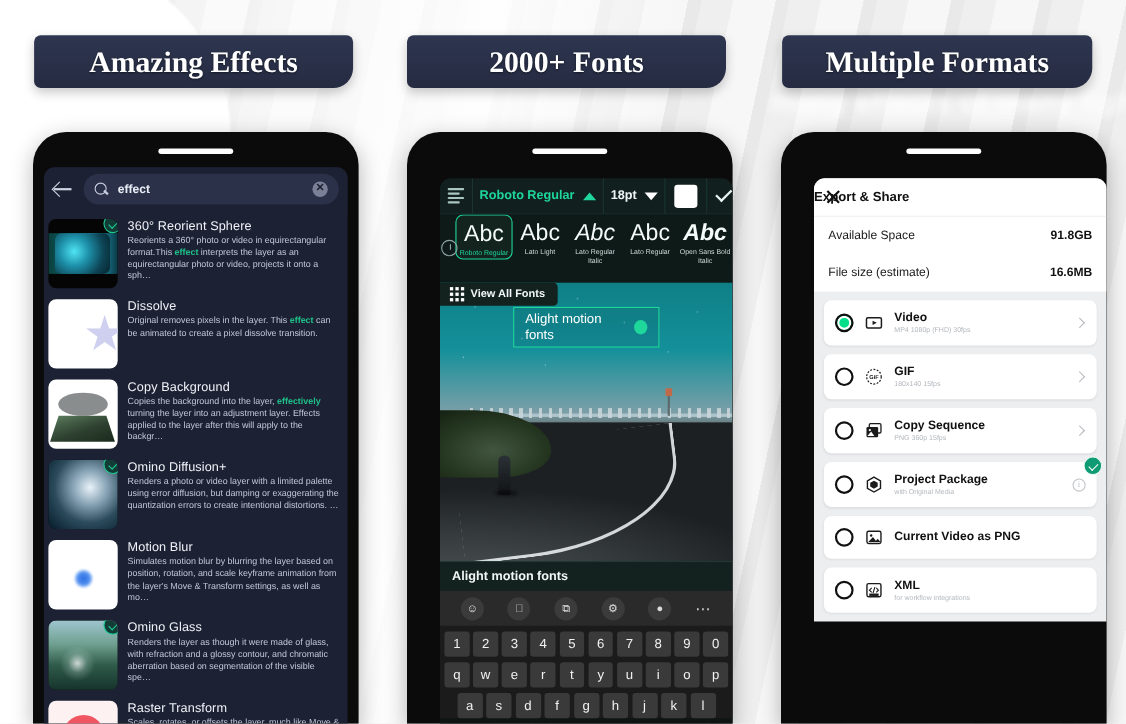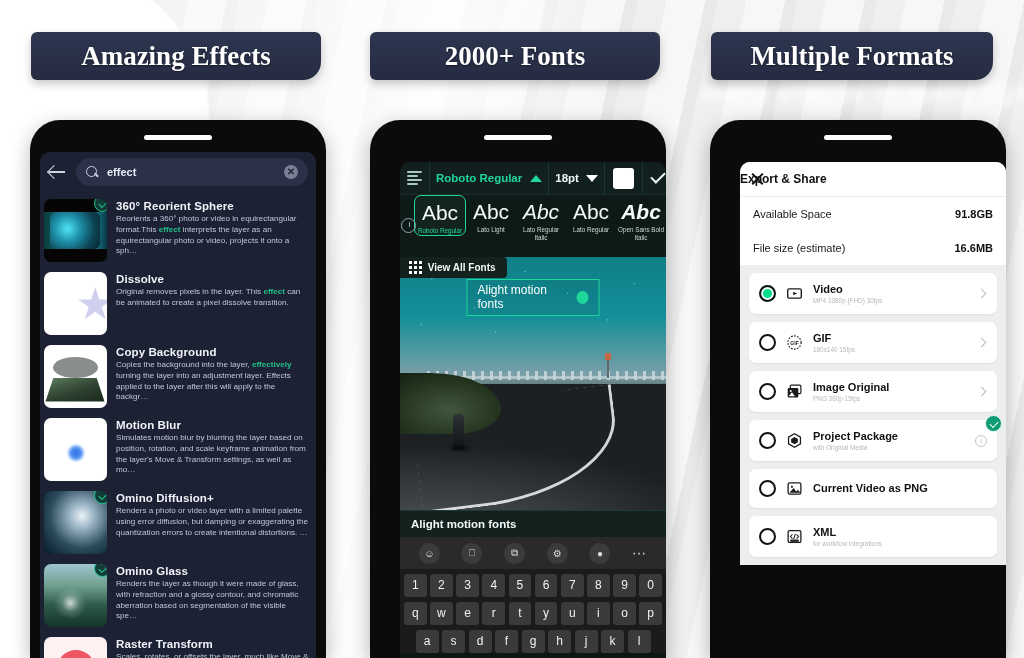--- a/index.html
+++ b/index.html
@@ -116,21 +116,21 @@
   .s1-badge{
     position:absolute; right:-4px; top:-4px; width:17px; height:17px; border-radius:50%;
     background:#123c35; border:1.5px solid #1ecb95; z-index:3;
   }
   .s1-badge::after{
     content:""; position:absolute; left:4px; top:4.5px; width:7px; height:4px;
     border-left:1.4px solid #1ecb95; border-bottom:1.4px solid #1ecb95;
     transform:rotate(-45deg);
   }
   .s1-texts{ flex:1; min-width:0; padding-top:1px; }
-  .s1-title{ font-size:11.5px; font-weight:bold; color:#f0f2f8; margin-bottom:2px; letter-spacing:.1px;}
+  .s1-title{ font-size:11.5px; font-weight:normal; color:#f0f2f8; margin-bottom:2px; letter-spacing:.1px;}
   .s1-desc{ font-size:8.1px; line-height:1.33; color:#c2c7d8; }
   .s1-desc .hl{ color:#1fc08a; font-weight:bold; }
 
   
   .th-sphere{ background:#050505; }
   .th-sphere .globe{
     position:absolute; left:6px; top:13px; width:50px; height:37px;
     background: radial-gradient(circle at 35% 45%, #4fe4f5 0%, #1d8fa8 35%, #0d4455 70%, #07242e 100%);
     border-radius:6px;
   }
@@ -440,37 +440,37 @@
           <div class="plate"></div>
             <div class="disc"></div>
         </div>
         <div class="s1-texts">
           <div class="s1-title">Copy Background</div>
           <div class="s1-desc"><span>Copies the background into the layer, </span><span class="hl">effectively</span><span> turning the layer into an adjustment layer. Effects applied to the layer after this will apply to the backgr…</span></div>
         </div>
       </div>
 
       <div class="s1-row">
+        <div class="s1-thumb th-omino">
+          <div class="img"></div>
+          <div class="s1-badge"></div>
+        </div>
+        <div class="s1-texts">
+          <div class="s1-title">Omino Diffusion+</div>
+          <div class="s1-desc">Renders a photo or video layer with a limited palette using error diffusion, but damping or exaggerating the quantization errors to create intentional distortions. …</div>
+        </div>
+      </div>
+
+      <div class="s1-row">
         <div class="s1-thumb th-motion">
           <div class="dot"></div>
         </div>
         <div class="s1-texts">
           <div class="s1-title">Motion Blur</div>
           <div class="s1-desc">Simulates motion blur by blurring the layer based on position, rotation, and scale keyframe animation from the layer's Move &amp; Transform settings, as well as mo…</div>
-        </div>
-      </div>
-
-      <div class="s1-row">
-        <div class="s1-thumb th-omino">
-          <div class="img"></div>
-          <div class="s1-badge"></div>
-        </div>
-        <div class="s1-texts">
-          <div class="s1-title">Omino Diffusion+</div>
-          <div class="s1-desc">Renders a photo or video layer with a limited palette using error diffusion, but damping or exaggerating the quantization errors to create intentional distortions. …</div>
         </div>
       </div>
 
       <div class="s1-row">
         <div class="s1-thumb th-glass">
           <div class="img"></div>
           <div class="s1-badge"></div>
         </div>
         <div class="s1-texts">
           <div class="s1-title">Omino Glass</div>
@@ -687,21 +687,21 @@
         <div class="s3-radio"></div>
         <div class="s3-ico">
           <svg width="17" height="17" viewBox="0 0 20 20">
               <rect x="5" y="2.5" width="12.5" height="10" rx="1.4" fill="none" stroke="#1b1b1b" stroke-width="1.4"></rect>
               <rect x="2" y="6" width="12.5" height="11" rx="1.4" fill="#1b1b1b"></rect>
               <circle cx="5.6" cy="9.4" r="1.2" fill="#fff"></circle>
               <polygon points="3,15.6 7,10.8 10.4,15.6" fill="#fff"></polygon>
             </svg>
         </div>
         <div class="s3-cardtext">
-          <div class="s3-cardtitle">Image Original</div>
+          <div class="s3-cardtitle">Copy Sequence</div>
           <div class="s3-cardsub">PNG 360p 15fps</div>
         </div>
         <div class="s3-chev"></div>
       </div>
 
       <div class="s3-card">
         <div class="s3-greenchk"></div>
         <div class="s3-radio"></div>
         <div class="s3-ico">
           <svg width="17" height="17" viewBox="0 0 20 20">

